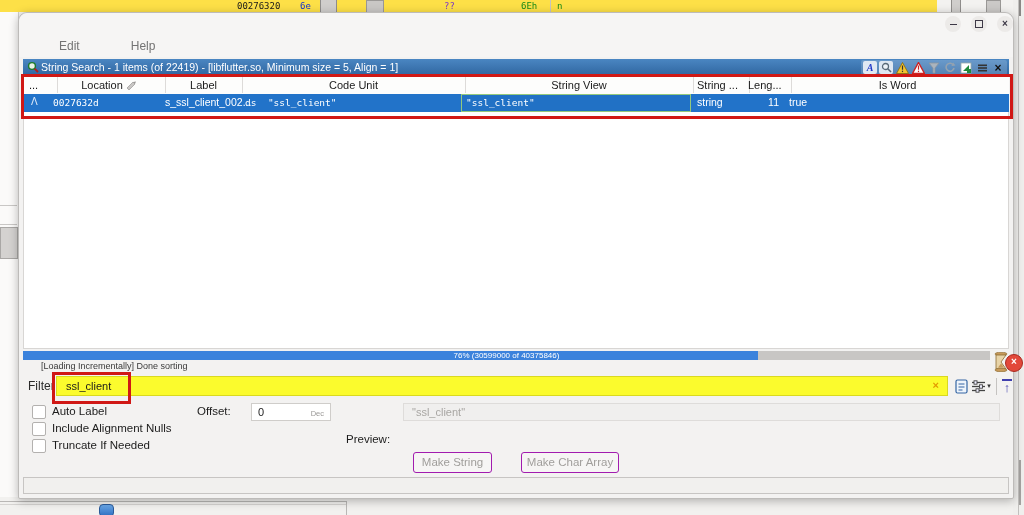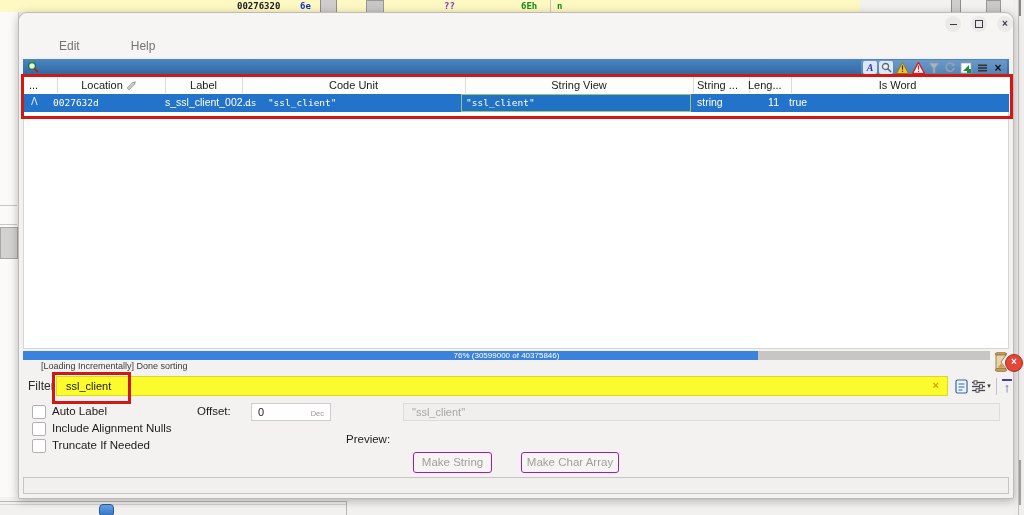--- a/index.html
+++ b/index.html
@@ -72,21 +72,21 @@
   .redrect{position:absolute;border:3px solid #d01815;pointer-events:none;z-index:50;}
   .cancel{position:absolute;left:986px;top:341px;width:16px;height:16px;border-radius:50%;
           background:#e2483a;border:1px solid #a82a20;color:#fff;font-size:10px;font-weight:bold;
           text-align:center;line-height:14px;z-index:20;}
 </style>
 </head>
 <body>
 
 <div id="stage">
 
-  <div class="abs" style="left:0;top:0;width:860px;height:12px;background:#fef9c3;font-weight:bold;">
+  <div class="abs" style="left:0;top:0;width:937px;height:12px;background:#fde047;">
     <span class="abs mono" style="left:237px;top:1px;font-size:9px;color:#1a1a1a;">00276320</span>
     <span class="abs mono" style="left:300px;top:1px;font-size:9px;color:#1330d0;">6e</span>
     <span class="abs mono" style="left:444px;top:1px;font-size:9px;color:#7a35c8;">??</span>
     <span class="abs mono" style="left:521px;top:1px;font-size:9px;color:#178a17;">6Eh</span>
     <span class="abs mono" style="left:557px;top:1px;font-size:9px;color:#178a17;">n</span>
     <span class="abs bgbar" style="left:320px;top:0;width:15px;height:12px;"></span>
     <span class="abs" style="left:366px;top:0;width:16px;height:12px;background:#c9c7c5;border:1px solid #9a9896;"></span>
     <span class="abs" style="left:550px;top:0;width:1px;height:12px;background:#c5c3c1;"></span>
     <span class="abs bgbar" style="left:951px;top:0;width:8px;height:12px;"></span>
     <span class="abs" style="left:986px;top:0;width:13px;height:12px;background:#cbc9c7;border:1px solid #9a9896;"></span>
@@ -122,20 +122,21 @@
     <div class="menubar">
       <span class="menu-item">Edit</span>
       <span class="menu-item">Help</span>
     </div>
 
     <div class="phdr">
       <svg class="abs" style="left:4px;top:2px;" width="12" height="12" viewBox="0 0 12 12">
         <circle cx="5" cy="5" r="3.4" fill="#e8f2e4" stroke="#1a7a2a" stroke-width="1.4"></circle>
         <line x1="7.6" y1="7.6" x2="11" y2="11" stroke="#b02020" stroke-width="2"></line>
       </svg>
+      <span class="phdr-title">String Search - 1 items (of 22419) - [libflutter.so, Minimum size = 5, Align = 1]</span>
       <div class="ptool">
         <span class="tico" style="color:#2038c8;font-family:'Liberation Serif',serif;font-style:italic;font-weight:bold;">A</span>
         <span class="tico">
           <svg width="11" height="11" viewBox="0 0 11 11">
               <circle cx="4.5" cy="4.5" r="3" fill="#eef3f8" stroke="#5a6a78" stroke-width="1.3"></circle>
               <line x1="7" y1="7" x2="10" y2="10" stroke="#5a6a78" stroke-width="1.6"></line>
             </svg>
         </span>
         <span class="tico flat">
           <svg width="13" height="12" viewBox="0 0 13 12">

